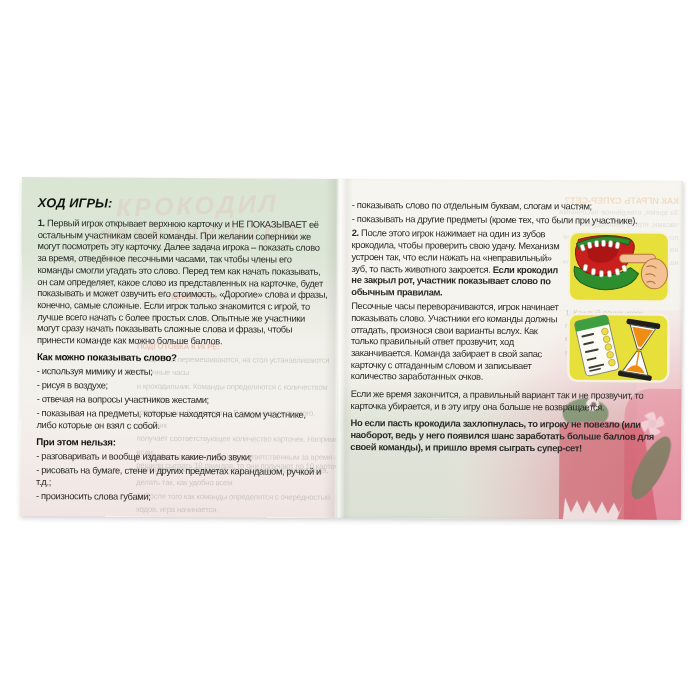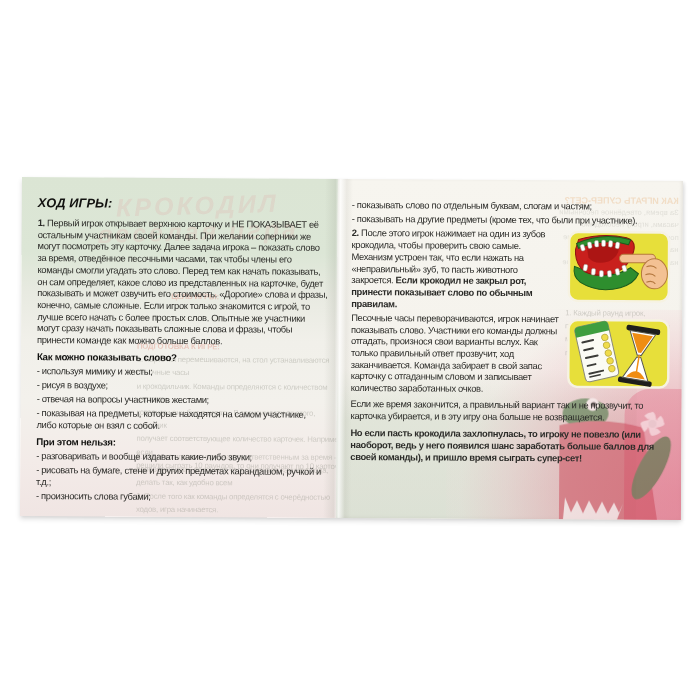--- a/index.html
+++ b/index.html
@@ -189,21 +189,21 @@
             <rect x="55" y="34.5" width="4" height="6.5" rx="1.5" transform="rotate(-18 57 38)"></rect>
           </g>
           <g fill="#f3c193" stroke="#b5793f" stroke-width="1">
             <rect x="52" y="23.5" width="36" height="8.5" rx="4.2"></rect>
             <ellipse cx="87" cy="43" rx="13" ry="15"></ellipse>
             <path d="M79 36 q6 -2.5 10 1.5 M78 44 q6 -2.5 10 1.5 M79 51.5 q6 -2.5 9 1.5" fill="none"></path>
           </g>
         </svg>
       </div>
 
-      <p class="txt"><span class="b">2.</span><span> После этого игрок нажимает на один из зубов крокодила, чтобы проверить свою самые. Механизм устроен так, что если нажать на «неправильный» зуб, то пасть животного закроется. </span><span class="b">Если крокодил не закрыл рот, принести показывает слово по обычным правилам.</span></p>
+      <p class="txt"><span class="b">2.</span><span> После этого игрок нажимает на один из зубов крокодила, чтобы проверить свою удачу. Механизм устроен так, что если нажать на «неправильный» зуб, то пасть животного закроется. </span><span class="b">Если крокодил не закрыл рот, участник показывает слово по обычным правилам.</span></p>
 
       <div class="ill ill-card">
         <svg viewBox="0 0 103 70">
           <rect x="1.5" y="1.5" width="100" height="67" rx="9" fill="#e7df3a" stroke="#f6f2e2" stroke-width="2.5"></rect>
           <g transform="rotate(-13 30 34)">
             <rect x="13" y="5" width="34" height="56" rx="4" fill="#fbfbf4" stroke="#8a8a78" stroke-width="1"></rect>
             <path d="M13 9 a4 4 0 0 1 4 -4 h26 a4 4 0 0 1 4 4 v6 h-34 z" fill="#3f9e3f"></path>
             <g fill="#3c3c38">
               <rect x="17" y="20" width="13" height="2" rx="1"></rect>
               <rect x="17" y="28" width="11" height="2" rx="1"></rect>

